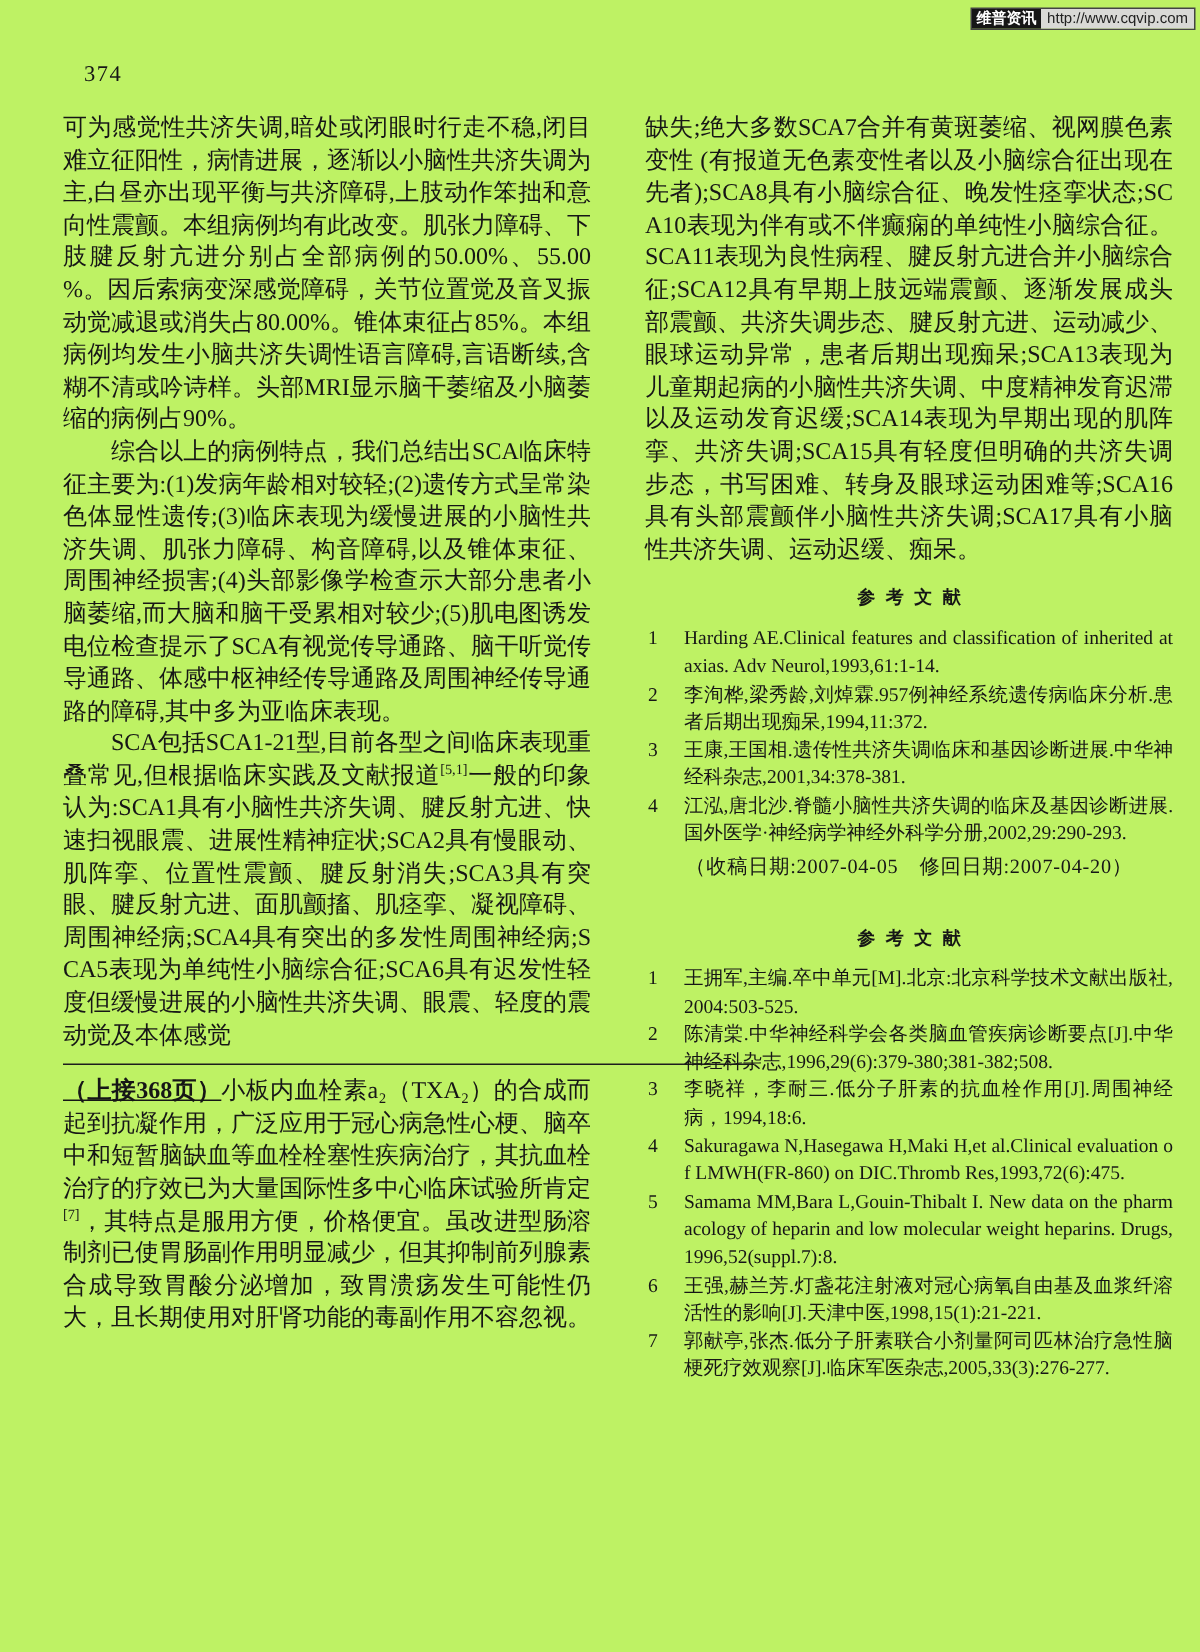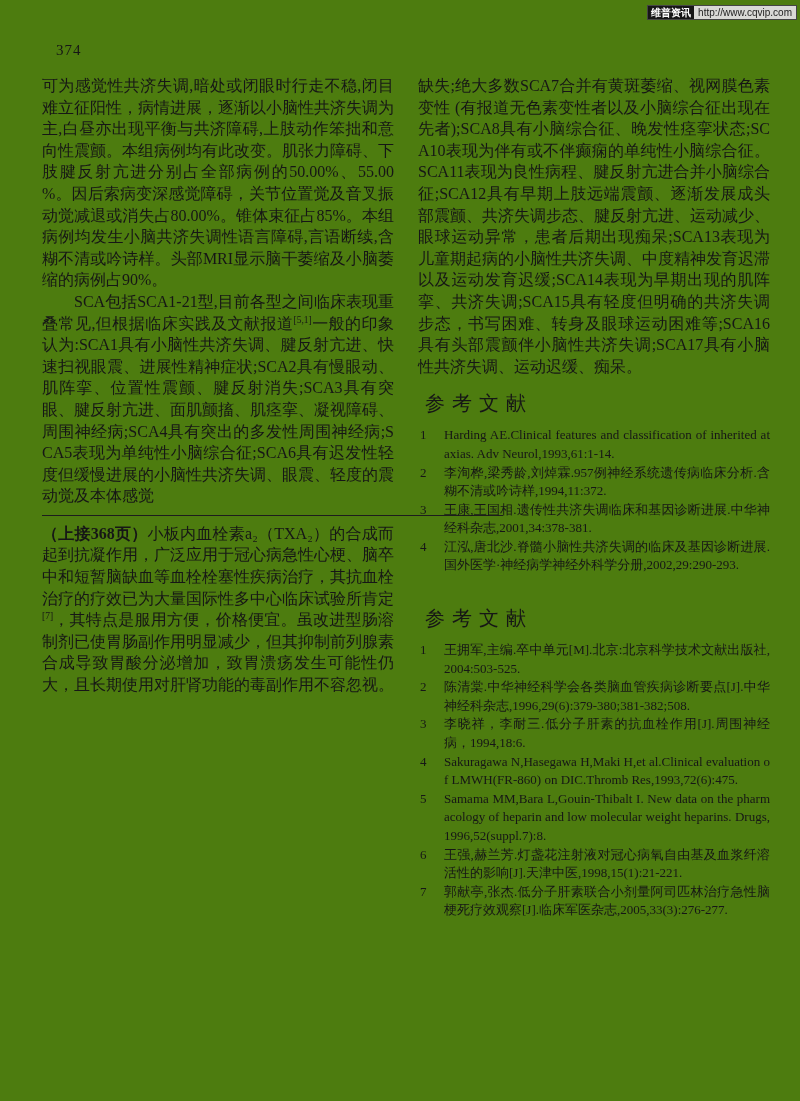--- a/index.html
+++ b/index.html
@@ -1,20 +1,20 @@
 <!DOCTYPE html>
 <html><head>
 <meta charset="utf-8">
 <style>
   html,body{margin:0;padding:0;background:#f2f2f0;}
   .page{
     position:relative;
     width:800px;height:1101px;
     margin:0 auto;
-    background:#4d7c0f;
+    background:#bef264;
     color:#161616;
     font-family:"Liberation Serif","DejaVu Serif",serif;
     box-sizing:border-box;
     padding:0 36px 0 42px;
     overflow:hidden;
   }
   
   .watermark{
     position:absolute;top:5px;right:3px;
     display:flex;align-items:stretch;
@@ -29,37 +29,37 @@
     display:flex;align-items:flex-end;
     margin-top:42px;
   }
   .page-num{font-size:15px;margin-left:14px;letter-spacing:1px;}
   .journal{
     font-size:14.5px;font-weight:bold;letter-spacing:0.3px;
     border-bottom:1.6px solid #222;padding:0 2px 2px 2px;
     box-shadow:0 3px 0 -1.5px #bbb;
   }
   
-  .columns{display:flex;gap:24px;margin-top:16px;}
+  .columns{display:flex;gap:36px;margin-top:16px;}
   .col{width:352px;flex:none;}
   .para{
     margin:0;
     font-size:16px;line-height:21.6px;
     text-align:justify;text-justify:inter-ideograph;
     word-break:break-all;
   }
   .para.indent{text-indent:2em;}
   sup{font-size:9.5px;line-height:0;vertical-align:super;}
-  b{font-weight:bold;}
+  b{font-weight:bold;text-decoration:underline;}
   .divider{
     border:none;border-top:1.7px solid #1d1d1d;
     width:131%;margin:8px 0 7px 0;
   }
   .ref-heading{
-    font-size:20px;font-weight:normal;text-align:left;
+    font-size:12px;font-weight:bold;text-align:center;
     letter-spacing:7px;text-indent:7px;
     margin:13px 0 9px 0;
   }
   .ref-heading.second{margin-top:30px;}
   .ref-row{display:flex;font-size:13px;line-height:18.6px;margin:0;}
   .ref-num{width:24px;flex:none;padding-left:2px;}
   .ref-text{flex:1;text-align:justify;word-break:break-all;}
   .dates{
     font-size:13.5px;line-height:19px;text-align:center;
     margin-top:3px;letter-spacing:0.5px;
@@ -77,20 +77,21 @@
 
   <div class="header">
     <span class="page-num">374</span>
   </div>
 
   <div class="columns">
 
     <div class="col">
       <div>
           <p class="para">可为感觉性共济失调,暗处或闭眼时行走不稳,闭目难立征阳性，病情进展，逐渐以小脑性共济失调为主,白昼亦出现平衡与共济障碍,上肢动作笨拙和意向性震颤。本组病例均有此改变。肌张力障碍、下肢腱反射亢进分别占全部病例的50.00%、55.00 %。因后索病变深感觉障碍，关节位置觉及音叉振动觉减退或消失占80.00%。锥体束征占85%。本组病例均发生小脑共济失调性语言障碍,言语断续,含糊不清或吟诗样。头部MRI显示脑干萎缩及小脑萎缩的病例占90%。</p>
+          <p class="para indent">综合以上的病例特点，我们总结出SCA临床特征主要为:(1)发病年龄相对较轻;(2)遗传方式呈常染色体显性遗传;(3)临床表现为缓慢进展的小脑性共济失调、肌张力障碍、构音障碍,以及锥体束征、周围神经损害;(4)头部影像学检查示大部分患者小脑萎缩,而大脑和脑干受累相对较少;(5)肌电图诱发电位检查提示了SCA有视觉传导通路、脑干听觉传导通路、体感中枢神经传导通路及周围神经传导通路的障碍,其中多为亚临床表现。</p>
           <p class="para indent">SCA包括SCA1-21型,目前各型之间临床表现重叠常见,但根据临床实践及文献报道<sup>[5,1]</sup>一般的印象认为:SCA1具有小脑性共济失调、腱反射亢进、快速扫视眼震、进展性精神症状;SCA2具有慢眼动、肌阵挛、位置性震颤、腱反射消失;SCA3具有突眼、腱反射亢进、面肌颤搐、肌痉挛、凝视障碍、周围神经病;SCA4具有突出的多发性周围神经病;SCA5表现为单纯性小脑综合征;SCA6具有迟发性轻度但缓慢进展的小脑性共济失调、眼震、轻度的震动觉及本体感觉</p>
         </div>
       <hr class="divider">
       <div>
           <p class="para"><b>（上接368页）</b>小板内血栓素a₂（TXA₂）的合成而起到抗凝作用，广泛应用于冠心病急性心梗、脑卒中和短暂脑缺血等血栓栓塞性疾病治疗，其抗血栓治疗的疗效已为大量国际性多中心临床试验所肯定<sup>[7]</sup>，其特点是服用方便，价格便宜。虽改进型肠溶制剂已使胃肠副作用明显减少，但其抑制前列腺素合成导致胃酸分泌增加，致胃溃疡发生可能性仍大，且长期使用对肝肾功能的毒副作用不容忽视。</p>
         </div>
     </div>
 
     <div class="col">
       <div>
@@ -98,31 +99,32 @@
         </div>
 
       <div class="ref-heading">参考文献</div>
       <div>
           <div class="ref-row">
             <span class="ref-num">1</span>
             <span class="ref-text">Harding AE.Clinical features and classification of inherited ataxias. Adv Neurol,1993,61:1-14.</span>
           </div>
           <div class="ref-row">
             <span class="ref-num">2</span>
-            <span class="ref-text">李洵桦,梁秀龄,刘焯霖.957例神经系统遗传病临床分析.含糊不清或吟诗样,1994,11:372.</span>
+            <span class="ref-text">李洵桦,梁秀龄,刘焯霖.957例神经系统遗传病临床分析.患者后期出现痴呆,1994,11:372.</span>
           </div>
           <div class="ref-row">
             <span class="ref-num">3</span>
             <span class="ref-text">王康,王国相.遗传性共济失调临床和基因诊断进展.中华神经科杂志,2001,34:378-381.</span>
           </div>
           <div class="ref-row">
             <span class="ref-num">4</span>
             <span class="ref-text">江泓,唐北沙.脊髓小脑性共济失调的临床及基因诊断进展.国外医学·神经病学神经外科学分册,2002,29:290-293.</span>
           </div>
         </div>
+      <div class="dates">（收稿日期:2007-04-05　修回日期:2007-04-20）</div>
 
       <div class="ref-heading second">参考文献</div>
       <div>
           <div class="ref-row">
             <span class="ref-num">1</span>
             <span class="ref-text">王拥军,主编.卒中单元[M].北京:北京科学技术文献出版社,2004:503-525.</span>
           </div>
           <div class="ref-row">
             <span class="ref-num">2</span>
             <span class="ref-text">陈清棠.中华神经科学会各类脑血管疾病诊断要点[J].中华神经科杂志,1996,29(6):379-380;381-382;508.</span>

